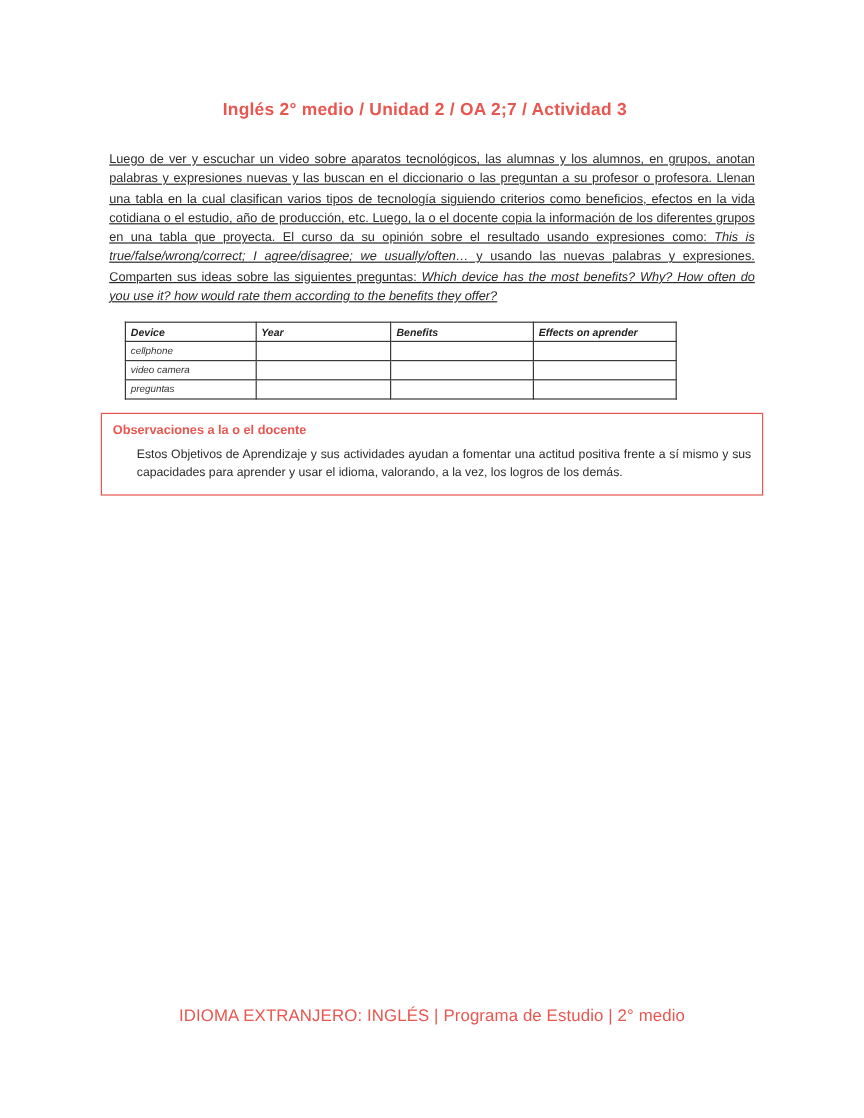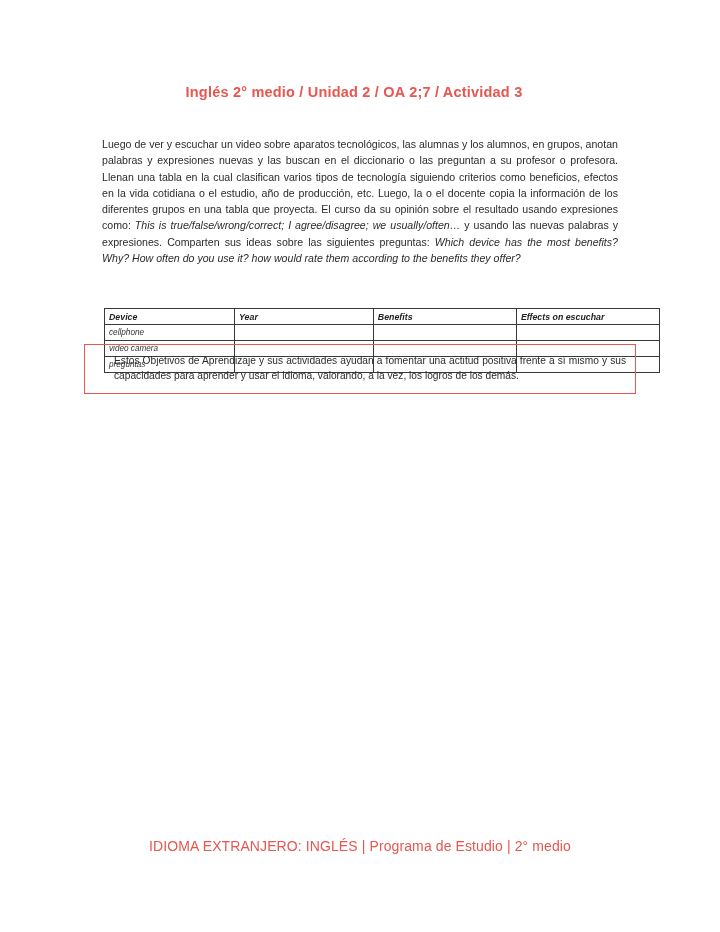--- a/index.html
+++ b/index.html
@@ -35,34 +35,34 @@
     position: absolute;
     top: 118px;
     left: 84px;
     width: 552px;
     font-size: 10.6px;
     line-height: 16.3px;
     color: #2b2b2b;
     text-align: justify;
   }
   .body-block p {
-    margin: 18px;
+    margin: 7px;
+    text-decoration: underline;
   }
   .it {
     font-style: italic;
   }
   .tbl {
     position: absolute;
     top: 268px;
     left: 104px;
-    width: 556px;
+    width: 460px;
     border-collapse: collapse;
     font-size: 8.6px;
     color: #222;
-    margin-top: 40px;
   }
   .tbl th, .tbl td {
     border: 1px solid #3a3a3a;
     padding: 2px 4px;
     text-align: left;
     height: 11px;
     vertical-align: middle;
   }
   .tbl th {
     font-style: italic;
@@ -141,21 +141,21 @@
       <col class="c1">
         <col class="c2">
         <col class="c3">
         <col class="c4">
     </colgroup>
     <thead>
       <tr>
         <th>Device</th>
         <th>Year</th>
         <th>Benefits</th>
-        <th>Effects on escuchar</th>
+        <th>Effects on aprender</th>
       </tr>
     </thead>
     <tbody>
       <tr>
         <td class="cell-label">cellphone</td>
         <td></td>
         <td></td>
         <td></td>
       </tr>
       <tr>
@@ -167,20 +167,21 @@
       <tr>
         <td class="cell-label">preguntas</td>
         <td></td>
         <td></td>
         <td></td>
       </tr>
     </tbody>
   </table>
 
   <div class="obs-box">
+    <div class="obs-title">Observaciones a la o el docente</div>
     <p class="obs-p">Estos Objetivos de Aprendizaje y sus actividades ayudan a fomentar una actitud positiva frente a sí mismo y sus capacidades para aprender y usar el idioma, valorando, a la vez, los logros de los demás.</p>
   </div>
 
   <div class="footer">
     <span>IDIOMA EXTRANJERO: INGLÉS</span>
     <span class="sep">|</span>
     <span>Programa de Estudio</span>
     <span class="sep">|</span>
     <span>2° medio</span>
   </div>

